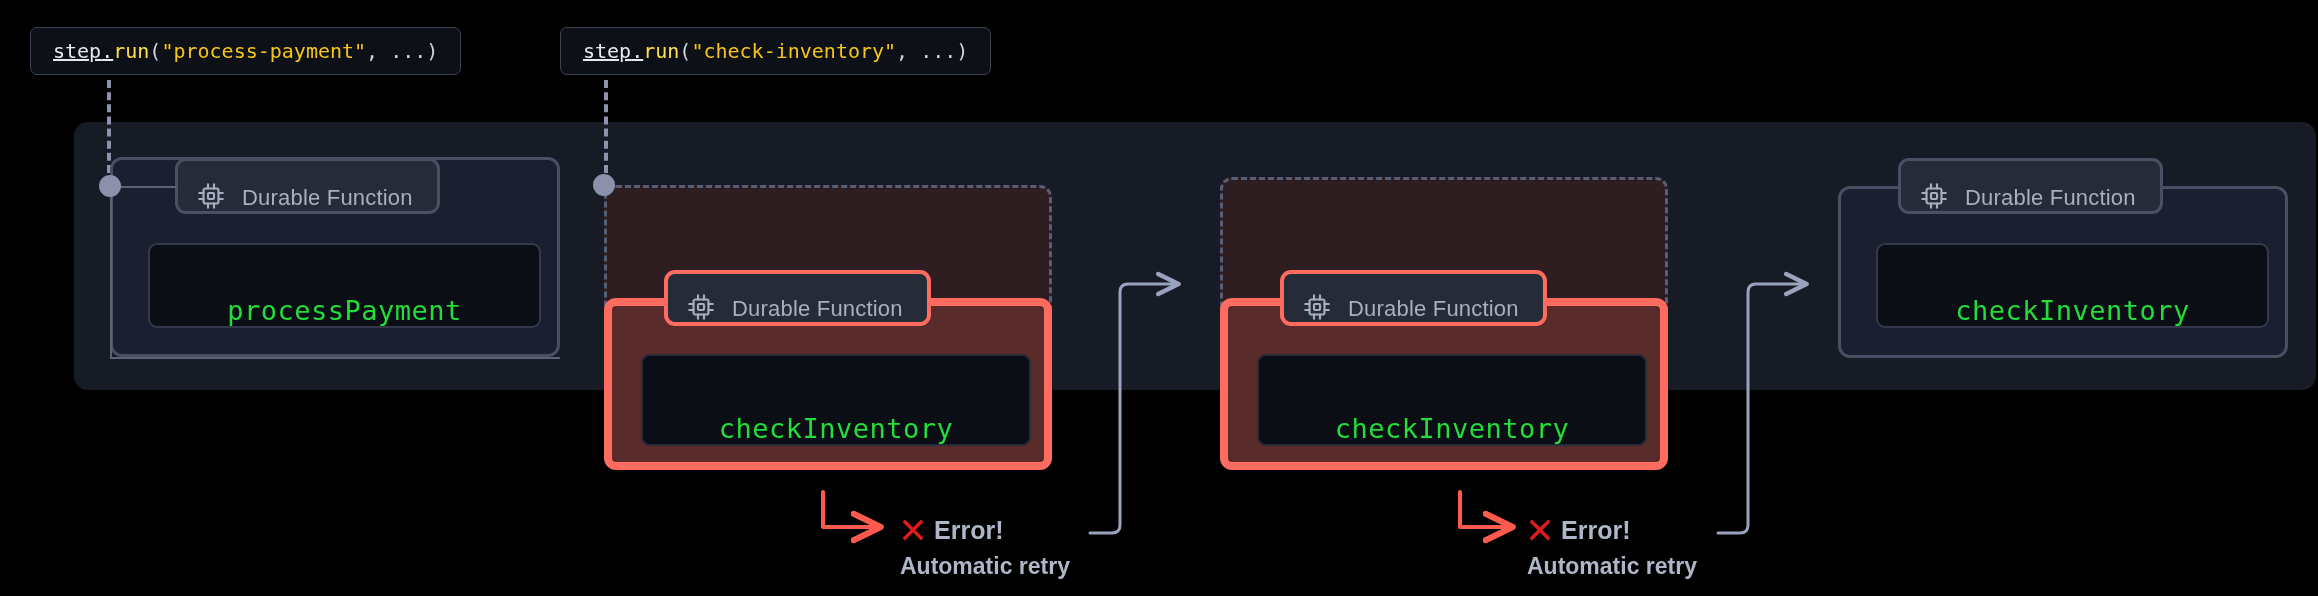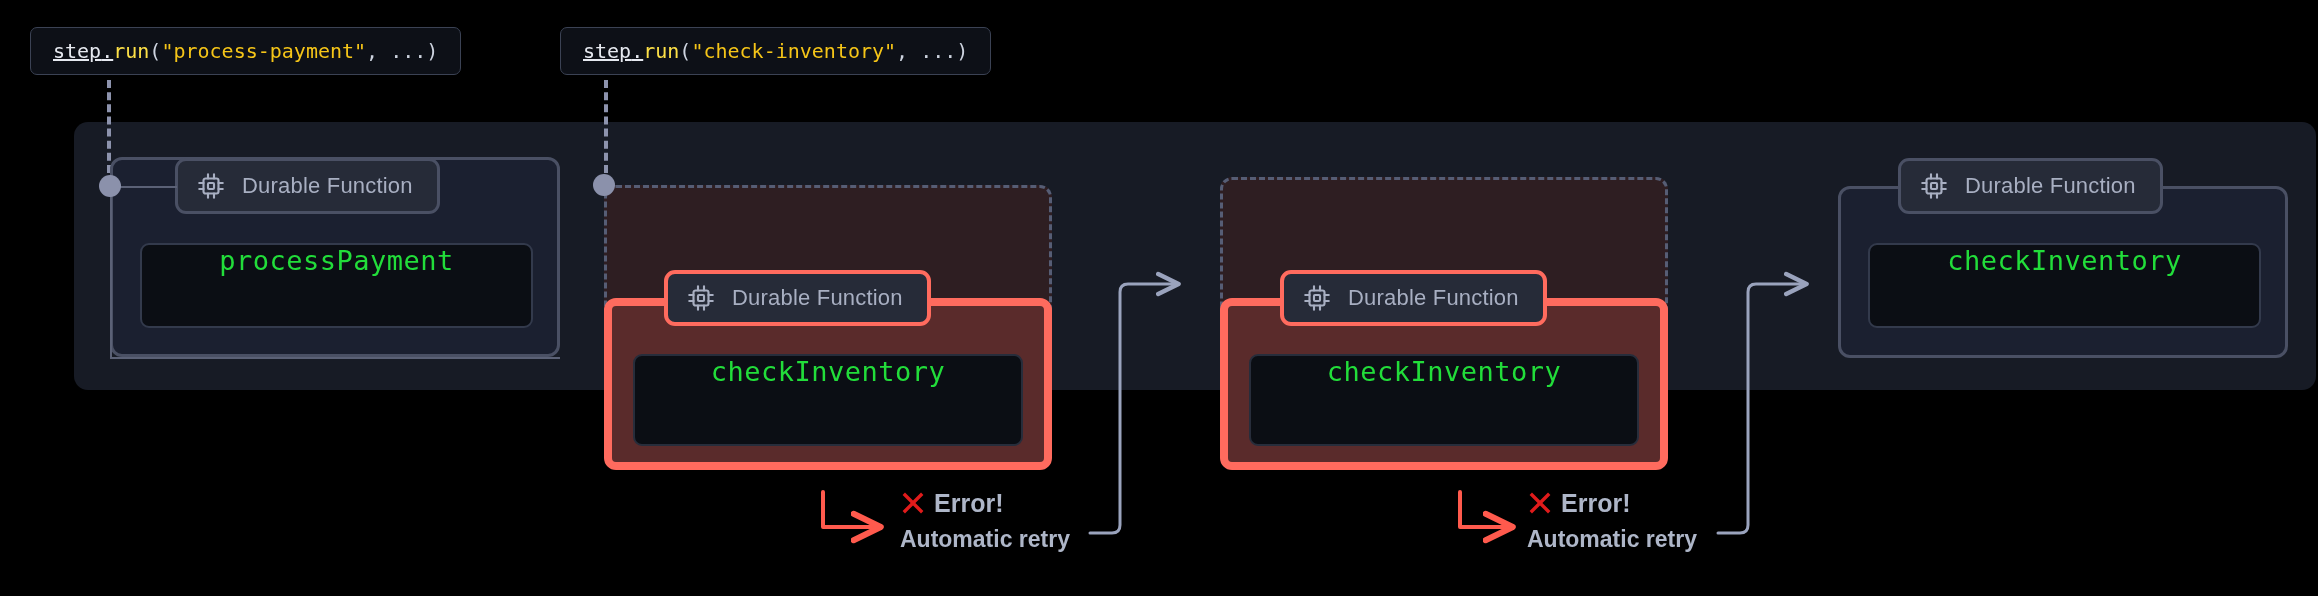--- a/index.html
+++ b/index.html
@@ -96,21 +96,21 @@
     box-sizing: border-box;
     border: 3px dashed #565d75;
     border-radius: 12px;
     background: #2e1e22;
   }
 
   
   .df-badge {
     position: absolute;
     display: flex;
-    align-items: center;
+    align-items: flex-end;
     gap: 16px;
     box-sizing: border-box;
     height: 56px;
     padding: 0 24px 0 18px;
     border-radius: 11px;
     background: #262b38;
     white-space: nowrap;
   }
   .df-badge.ok   { border: 3px solid #4a5064; }
   .df-badge.fail { border: 4px solid #ff6b5e; }
@@ -122,33 +122,34 @@
   .chip-icon { width: 30px; height: 30px; display: block; flex: 0 0 auto; }
 
   
   .code-card {
     position: absolute;
     box-sizing: border-box;
     background: #0b0e14;
     border: 2px solid #333a4c;
     border-radius: 9px;
     display: flex;
-    align-items: flex-start;
+    align-items: flex-end;
     justify-content: center;
+    margin-left: 8px;
   }
   .code-card.fail { border-color: #272d3b; }
   .code-card .code-text {
     font-family: "DejaVu Sans Mono", "Liberation Mono", monospace;
     font-size: 27px;
     color: #22dd3a;
     letter-spacing: .5px;
   }
 
   
-  .err-block { position: absolute; }
+  .err-block { position: absolute; margin-top: 27px; }
   .err-line1 {
     display: flex;
     align-items: center;
     gap: 8px;
     font-size: 25px;
     color: #aeb6c8;
     font-weight: 700;
     line-height: 1;
     white-space: nowrap;
   }

